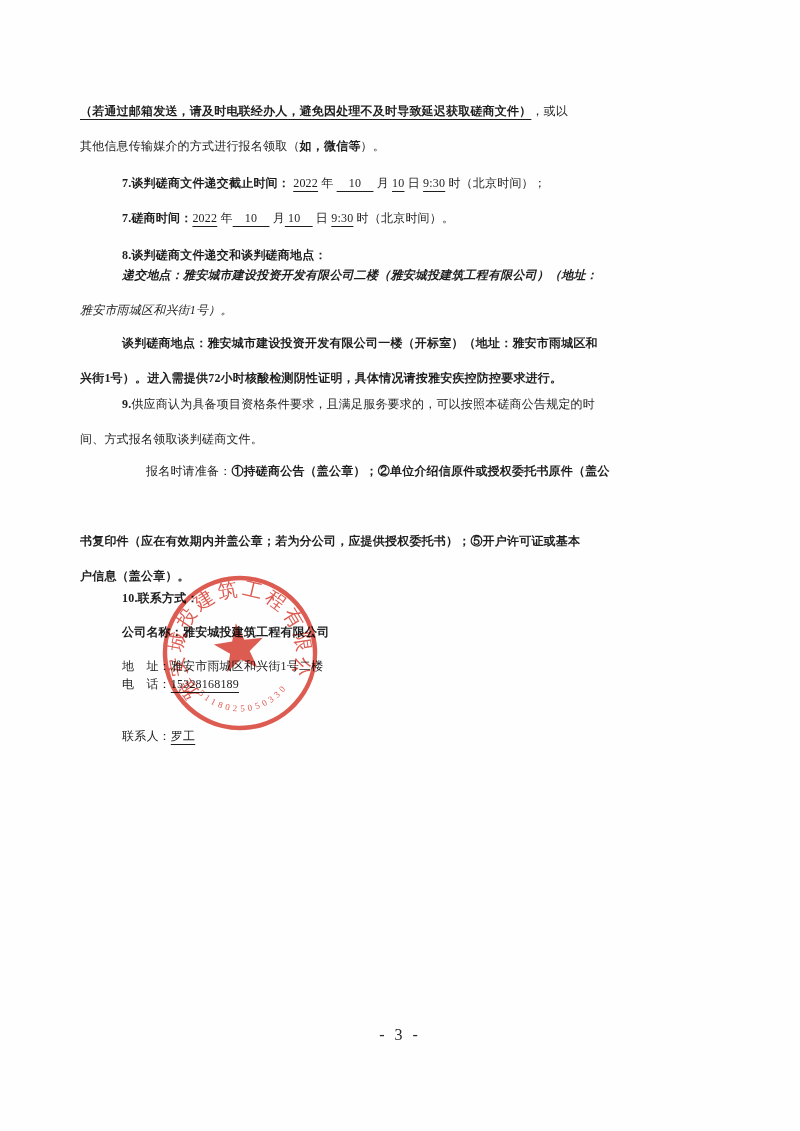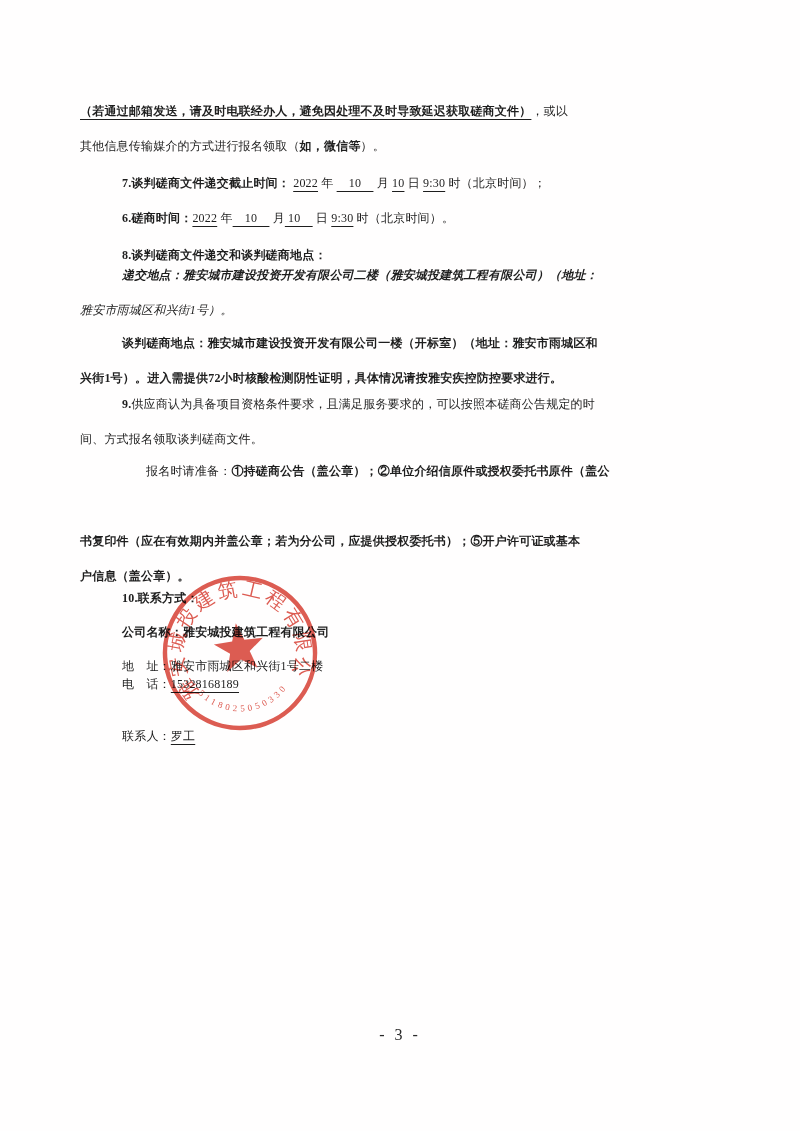--- a/index.html
+++ b/index.html
@@ -49,21 +49,21 @@
   }
   .seal text{font-family:"Liberation Serif","DejaVu Serif",serif;}
 </style>
 </head>
 <body>
 
 <div class="page">
 
   <p class="p-intro"><span class="b u">（若通过邮箱发送，请及时电联经办人，避免因处理不及时导致延迟获取磋商文件）</span><span>，或以</span><br><span>其他信息传输媒介的方式进行报名领取（</span><span class="b">如，微信等</span><span>）。</span></p>
   <p class="p-item6"><span class="b">7.谈判磋商文件递交截止时间：</span><span>&nbsp;</span><span class="u">2022</span><span>&nbsp;年&nbsp;</span><span class="u">　10　</span><span>&nbsp;月&nbsp;</span><span class="u">10</span><span>&nbsp;日&nbsp;</span><span class="u">9:30</span><span>&nbsp;时（北京时间）；</span></p>
-  <p class="p-item7"><span class="b">6.磋商时间：</span><span class="u">2022</span><span>&nbsp;年</span><span class="u">　10　</span><span>&nbsp;月</span><span class="u">&nbsp;10　</span><span>&nbsp;日&nbsp;</span><span class="u">9:30</span><span>&nbsp;时（北京时间）。</span></p>
+  <p class="p-item7"><span class="b">7.磋商时间：</span><span class="u">2022</span><span>&nbsp;年</span><span class="u">　10　</span><span>&nbsp;月</span><span class="u">&nbsp;10　</span><span>&nbsp;日&nbsp;</span><span class="u">9:30</span><span>&nbsp;时（北京时间）。</span></p>
   <p class="p-item8"><span class="b">8.谈判磋商文件递交和谈判磋商地点：</span></p>
   <p class="p-digao"><span class="b">递交地点：雅安城市建设投资开发有限公司二楼（雅安城投建筑工程有限公司）（地址：</span><br><span>雅安市雨城区和兴街1号）。</span></p>
   <p class="p-tanpan"><span class="b">谈判磋商地点：雅安城市建设投资开发有限公司一楼（开标室）（地址：雅安市雨城区和</span><br><span class="b">兴街1号）。进入需提供72小时核酸检测阴性证明，具体情况请按雅安疾控防控要求进行。</span></p>
   <p class="p-item9"><span class="b">9.</span><span>供应商认为具备项目资格条件要求，且满足服务要求的，可以按照本磋商公告规定的时</span><br><span>间、方式报名领取谈判磋商文件。</span></p>
   <p class="p-baoming"><span>报名时请准备：</span><span class="b">①持磋商公告（盖公章）；②单位介绍信原件或授权委托书原件（盖公</span><br><br><span class="b">书复印件（应在有效期内并盖公章；若为分公司，应提供授权委托书）；⑤开户许可证或基本</span><br><span class="b">户信息（盖公章）。</span></p>
   <p class="p-item10"><span class="b">10.联系方式：</span></p>
   <p class="p-company"><span class="b">公司名称：雅安城投建筑工程有限公司</span></p>
   <p class="p-addr"><span>地　址：雅安市雨城区和兴街1号二楼</span></p>
   <p class="p-phone"><span>电　话：</span><span class="u">15328168189</span></p>
   <p class="p-contact"><span>联系人：</span><span class="u">罗工</span></p>

